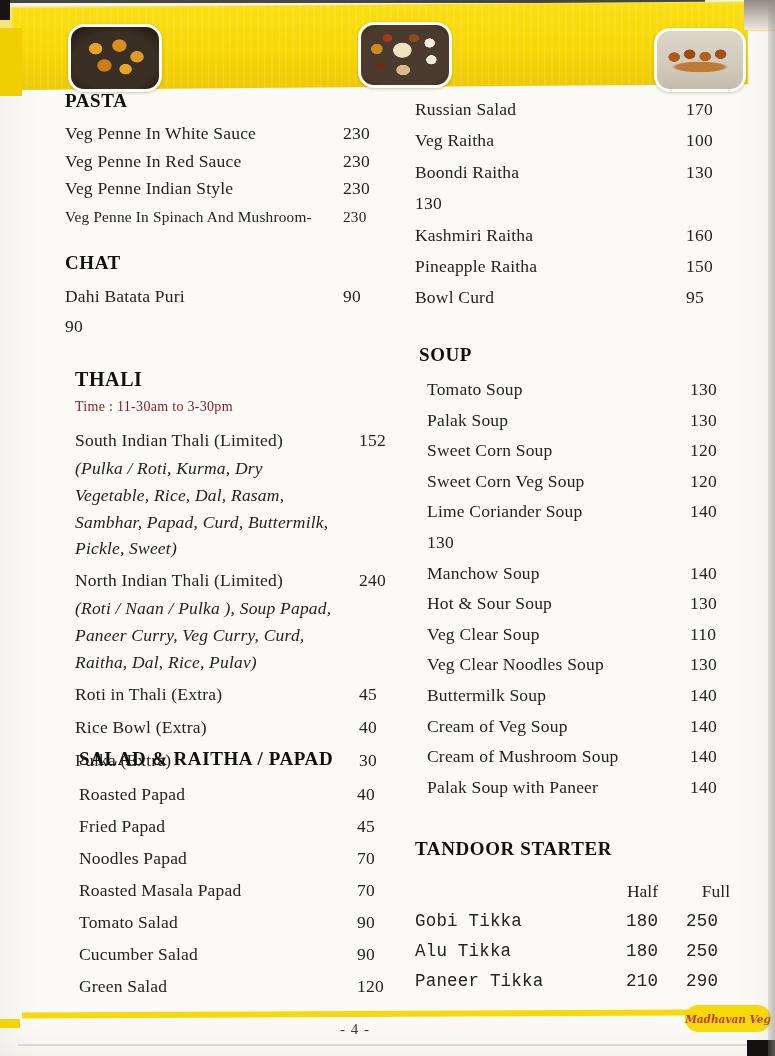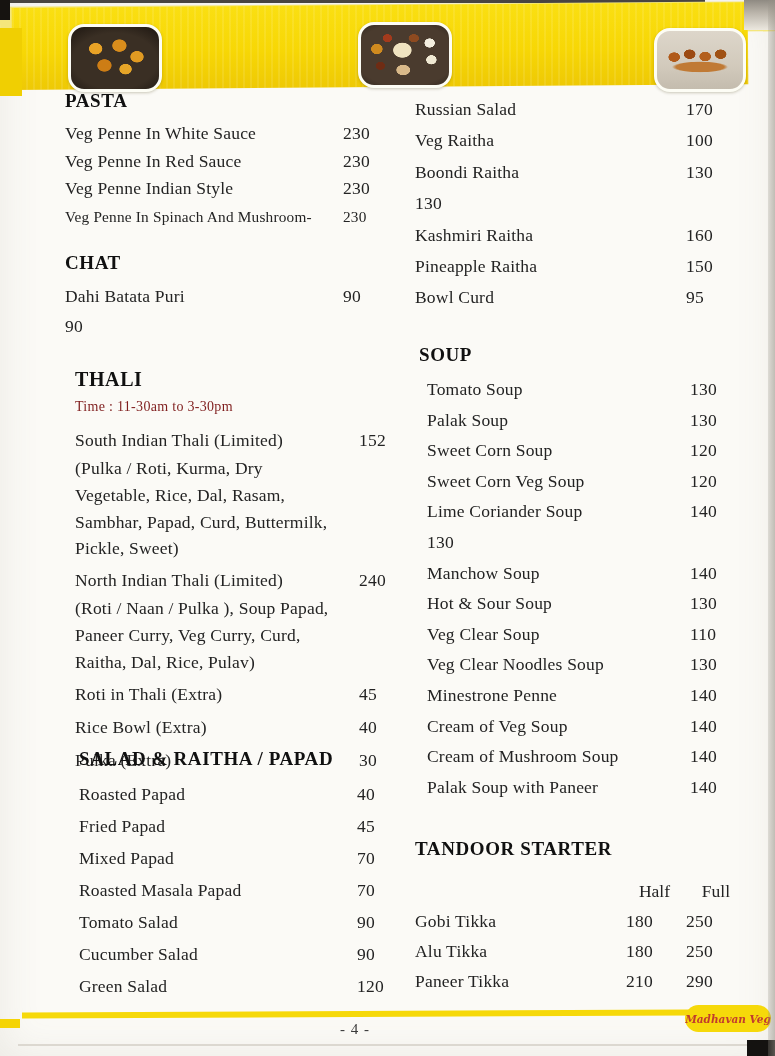--- a/index.html
+++ b/index.html
@@ -60,26 +60,26 @@
   .sec-l2 h2{font-size:20px;}
   .note{font-size:14px;letter-spacing:.3px;margin:0 0 10px 0;color:#7f1d1d;}
   .row{display:flex;align-items:baseline;font-size:17.5px;letter-spacing:.2px;}
   .iname{flex:1;padding-right:8px;}
   .price{min-width:44px;white-space:nowrap;}
   .row.small{font-size:15.3px;}
   .desc{font-size:17.5px;letter-spacing:.2px;}
   .sec-l0{left:65px;top:90px;width:322px;}  .sec-l0 .row{line-height:27.5px;}
   .sec-l1{left:65px;top:252px;width:322px;} .sec-l1 .row{line-height:29.5px;}
   .sec-l2{left:65px;top:368px;width:328px;margin-left:10px;} .sec-l2 .row{line-height:30px;font-family:Liberation Serif, serif;}
-  .sec-l2 .desc{line-height:26.8px;} .sec-l2 .item{margin-bottom:3px;}
+  .sec-l2 .desc{line-height:26.8px;font-style:italic;} .sec-l2 .item{margin-bottom:3px;}
   .sec-l3{left:65px;top:748px;width:322px;margin-left:14px;} .sec-l3 .row{line-height:32px;}
   .sec-r0{left:415px;top:94px;width:315px;} .sec-r0 .row{line-height:31.4px;}
   .sec-r1{left:419px;top:344px;width:315px;}.sec-r1 .row{line-height:30.6px;margin-left:8px;}
-  .sec-r2{left:415px;top:838px;width:315px;}.sec-r2 .row{line-height:30px;}
-  .dualhead{display:flex;justify-content:flex-end;font-size:17.5px;line-height:30px;margin-top:16px;}
+  .sec-r2{left:415px;top:838px;width:315px;}.sec-r2 .row{line-height:30px;font-family:Liberation Mono, monospace;}
+  .dualhead{display:flex;justify-content:flex-end;font-size:17.5px;line-height:30px;margin-top:16px;gap:12px;}
   .dualhead .colh{min-width:44px;text-align:right;}
   .dualhead .colh + .colh{margin-left:16px;}
   .price.full{margin-left:16px;min-width:44px;}
   
   .footer-line{position:absolute;left:22px;top:1011px;width:668px;height:6px;background:#f6d90a;transform:rotate(-.25deg);}
   .footer-dash{position:absolute;left:0;top:1019px;width:20px;height:9px;background:#f5d405;}
   .footer-pill{position:absolute;left:685px;top:1005px;width:86px;height:27px;background:#f6d90a;
     border-radius:14px;display:flex;align-items:center;justify-content:center;}
   .brand{font-family:"DejaVu Serif",serif;font-style:italic;font-weight:bold;font-size:10.5px;color:#c23b2e;white-space:nowrap;}
   .page-num{position:absolute;left:295px;top:1021px;width:120px;text-align:center;font-size:15px;color:#3a3a3a;letter-spacing:1px;}
@@ -193,21 +193,21 @@
         </div>
       </div>
       <div class="item">
         <div class="row">
           <span class="iname">Fried Papad</span>
           <span class="price">45</span>
         </div>
       </div>
       <div class="item">
         <div class="row">
-          <span class="iname">Mixed Papad</span>
+          <span class="iname">Noodles Papad</span>
           <span class="price">70</span>
         </div>
       </div>
       <div class="item">
         <div class="row">
           <span class="iname">Roasted Masala Papad</span>
           <span class="price">70</span>
         </div>
       </div>
       <div class="item">
@@ -328,21 +328,21 @@
         </div>
       </div>
       <div class="item">
         <div class="row">
           <span class="iname">Veg Clear Noodles Soup</span>
           <span class="price">130</span>
         </div>
       </div>
       <div class="item">
         <div class="row">
-          <span class="iname">Minestrone Penne</span>
+          <span class="iname">Buttermilk Soup</span>
           <span class="price">140</span>
         </div>
       </div>
       <div class="item">
         <div class="row">
           <span class="iname">Cream of Veg Soup</span>
           <span class="price">140</span>
         </div>
       </div>
       <div class="item">

